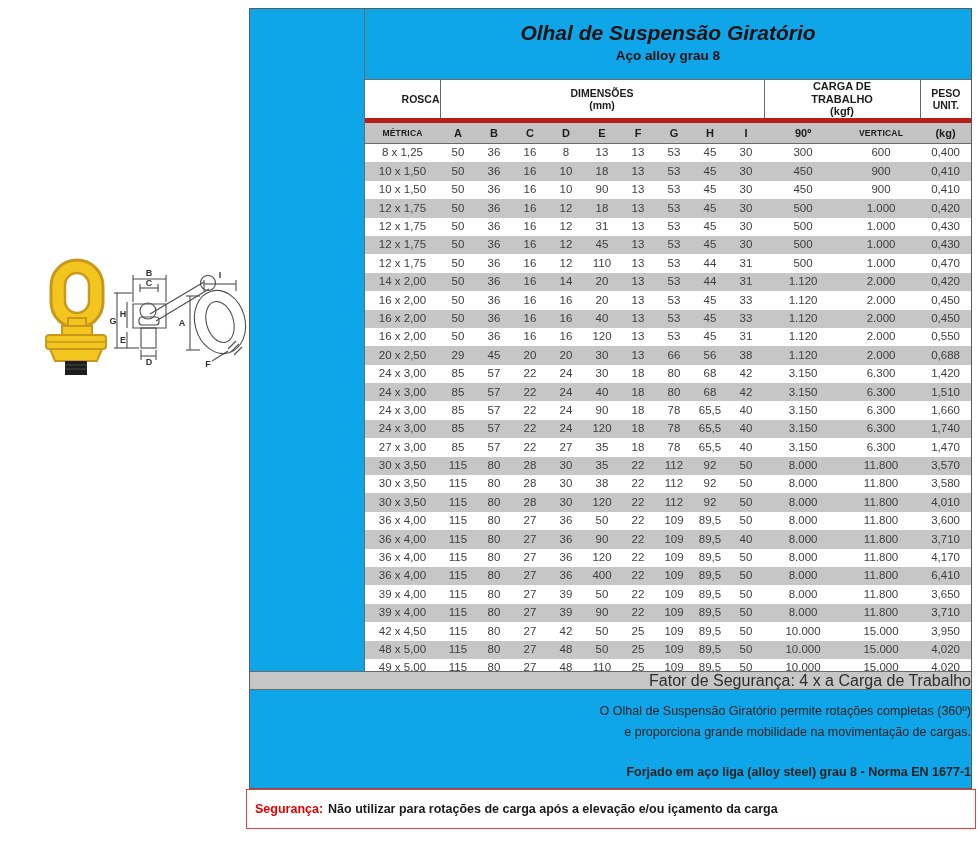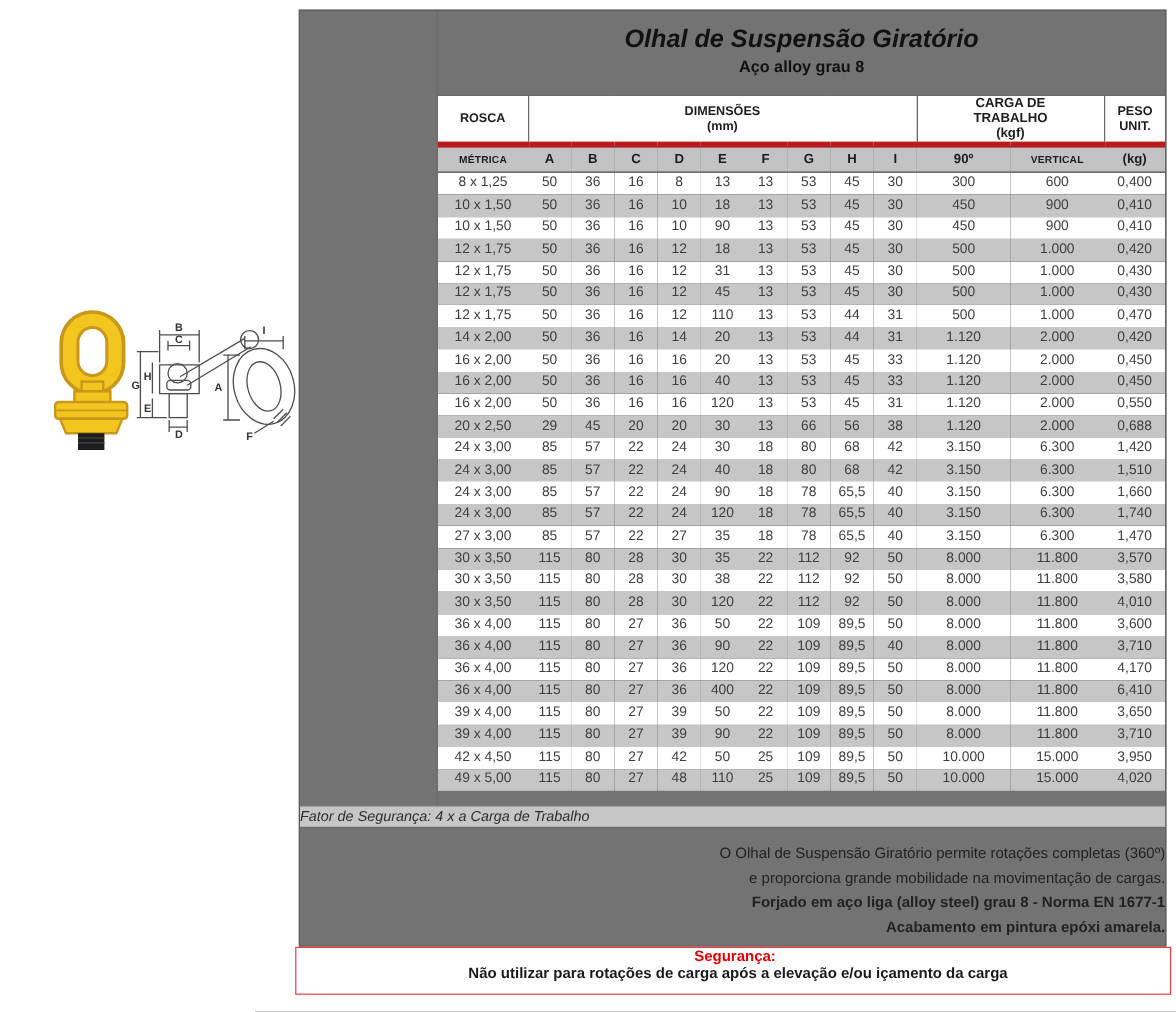--- a/index.html
+++ b/index.html
@@ -11,21 +11,21 @@
   .stage{position:absolute;inset:0;}
 
   
   .product-art{position:absolute;left:38px;top:258px;width:76px;height:118px;}
   .tech-drawing{position:absolute;left:108px;top:264px;width:146px;height:118px;}
   .tech-drawing text{font:bold 9px "Liberation Sans",sans-serif;fill:#333;}
 
   
   .outer-box{
     position:absolute;left:249px;top:8px;width:723px;height:781px;
-    border:1px solid #5c5c5c;background:#737373;box-sizing:border-box;
+    border:1px solid #5c5c5c;background:#0ea5e9;box-sizing:border-box;
   }
 
   
   .table-region{
     position:absolute;left:114px;top:0;width:607px;height:663px;
     border-left:1px solid #6a6a6a;box-sizing:border-box;overflow:hidden;
   }
   .title-block{height:70px;text-align:center;box-sizing:border-box;padding-top:12px;}
   .doc-title{font-size:21px;font-weight:bold;font-style:italic;color:#111;line-height:1.15;}
   .doc-subtitle{font-size:13.5px;font-weight:bold;color:#111;margin-top:3px;}
@@ -35,55 +35,55 @@
   col.c-dim{width:36px;}
   col.c-90{width:78px;}
   col.c-vert{width:78px;}
   col.c-kg{width:51px;}
 
   thead th{font-weight:bold;color:#1c1c1c;background:#fff;}
   tr.group-row th{
     border:1px solid #6a6a6a;border-top:1px solid #6a6a6a;
     height:38px;font-size:10.5px;line-height:1.15;vertical-align:middle;padding:0;
   }
-  tr.group-row th:first-child{border-left:none;}
+  tr.group-row th:first-child{border-left:none;text-align:right;}
   tr.group-row th:last-child{border-right:none;}
   tr.sub-row th{
     background:#c3c3c3;height:20px;padding:0;font-size:11px;
     border-top:5px solid #b91c1c;border-bottom:1px solid #6a6a6a;
   }
   tr.sub-row th.small{font-size:8.5px;letter-spacing:.2px;}
 
   tbody td{
     height:18.4px;padding:0;text-align:center;vertical-align:middle;
     font-size:11.5px;color:#3e3e3e;line-height:1;overflow:hidden;white-space:nowrap;
   }
   tbody tr{background:#ffffff;margin-top:39px;}
   tbody tr:nth-child(even){background:#c6c6c6;}
 
   
   .fator-bar{
     position:absolute;left:0;right:0;top:662px;height:17px;
     background:#c6c6c6;border-top:1px solid #6a6a6a;border-bottom:1px solid #6a6a6a;
-    text-align:left;font-size:12px;color:#2e2e2e;line-height:17px;font-style:italic;
+    text-align:right;font-size:16px;color:#2e2e2e;line-height:17px;
   }
 
   
   .description{
     position:absolute;left:0;right:0;top:692px;text-align:right;
     font-size:12.5px;color:#222;line-height:20.5px;
   }
-  .description .strong{font-weight:bold;}
+  .description .strong{font-weight:bold;margin-top:20px;}
 
   
   .warning-box{
     position:absolute;left:246px;top:789px;width:730px;height:40px;
     border:1px solid #f03c3c;box-sizing:border-box;background:#fff;
     display:flex;align-items:center;padding-left:8px;
-    font-size:12.5px;font-weight:bold;flex-direction:column;
+    font-size:12.5px;font-weight:bold;
   }
   .warning-box .w-label{color:#e60000;margin-right:5px;}
   .warning-box .w-text{color:#1a1a1a;text-align:right;}
 </style>
 </head>
 <body>
 
 <div class="stage">
 
   <svg class="product-art" viewBox="0 0 76 118" aria-hidden="true">
@@ -622,20 +622,35 @@
               <td>50</td>
               <td>25</td>
               <td>109</td>
               <td>89,5</td>
               <td>50</td>
               <td>10.000</td>
               <td>15.000</td>
               <td>3,950</td>
             </tr>
             <tr>
+              <td>48 x 5,00</td>
+              <td>115</td>
+              <td>80</td>
+              <td>27</td>
+              <td>48</td>
+              <td>50</td>
+              <td>25</td>
+              <td>109</td>
+              <td>89,5</td>
+              <td>50</td>
+              <td>10.000</td>
+              <td>15.000</td>
+              <td>4,020</td>
+            </tr>
+            <tr>
               <td>49 x 5,00</td>
               <td>115</td>
               <td>80</td>
               <td>27</td>
               <td>48</td>
               <td>110</td>
               <td>25</td>
               <td>109</td>
               <td>89,5</td>
               <td>50</td>

